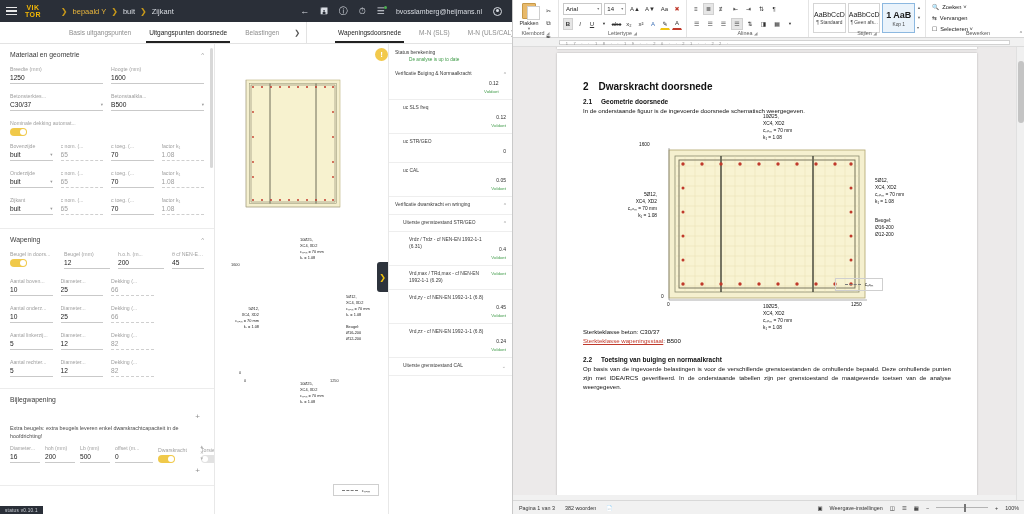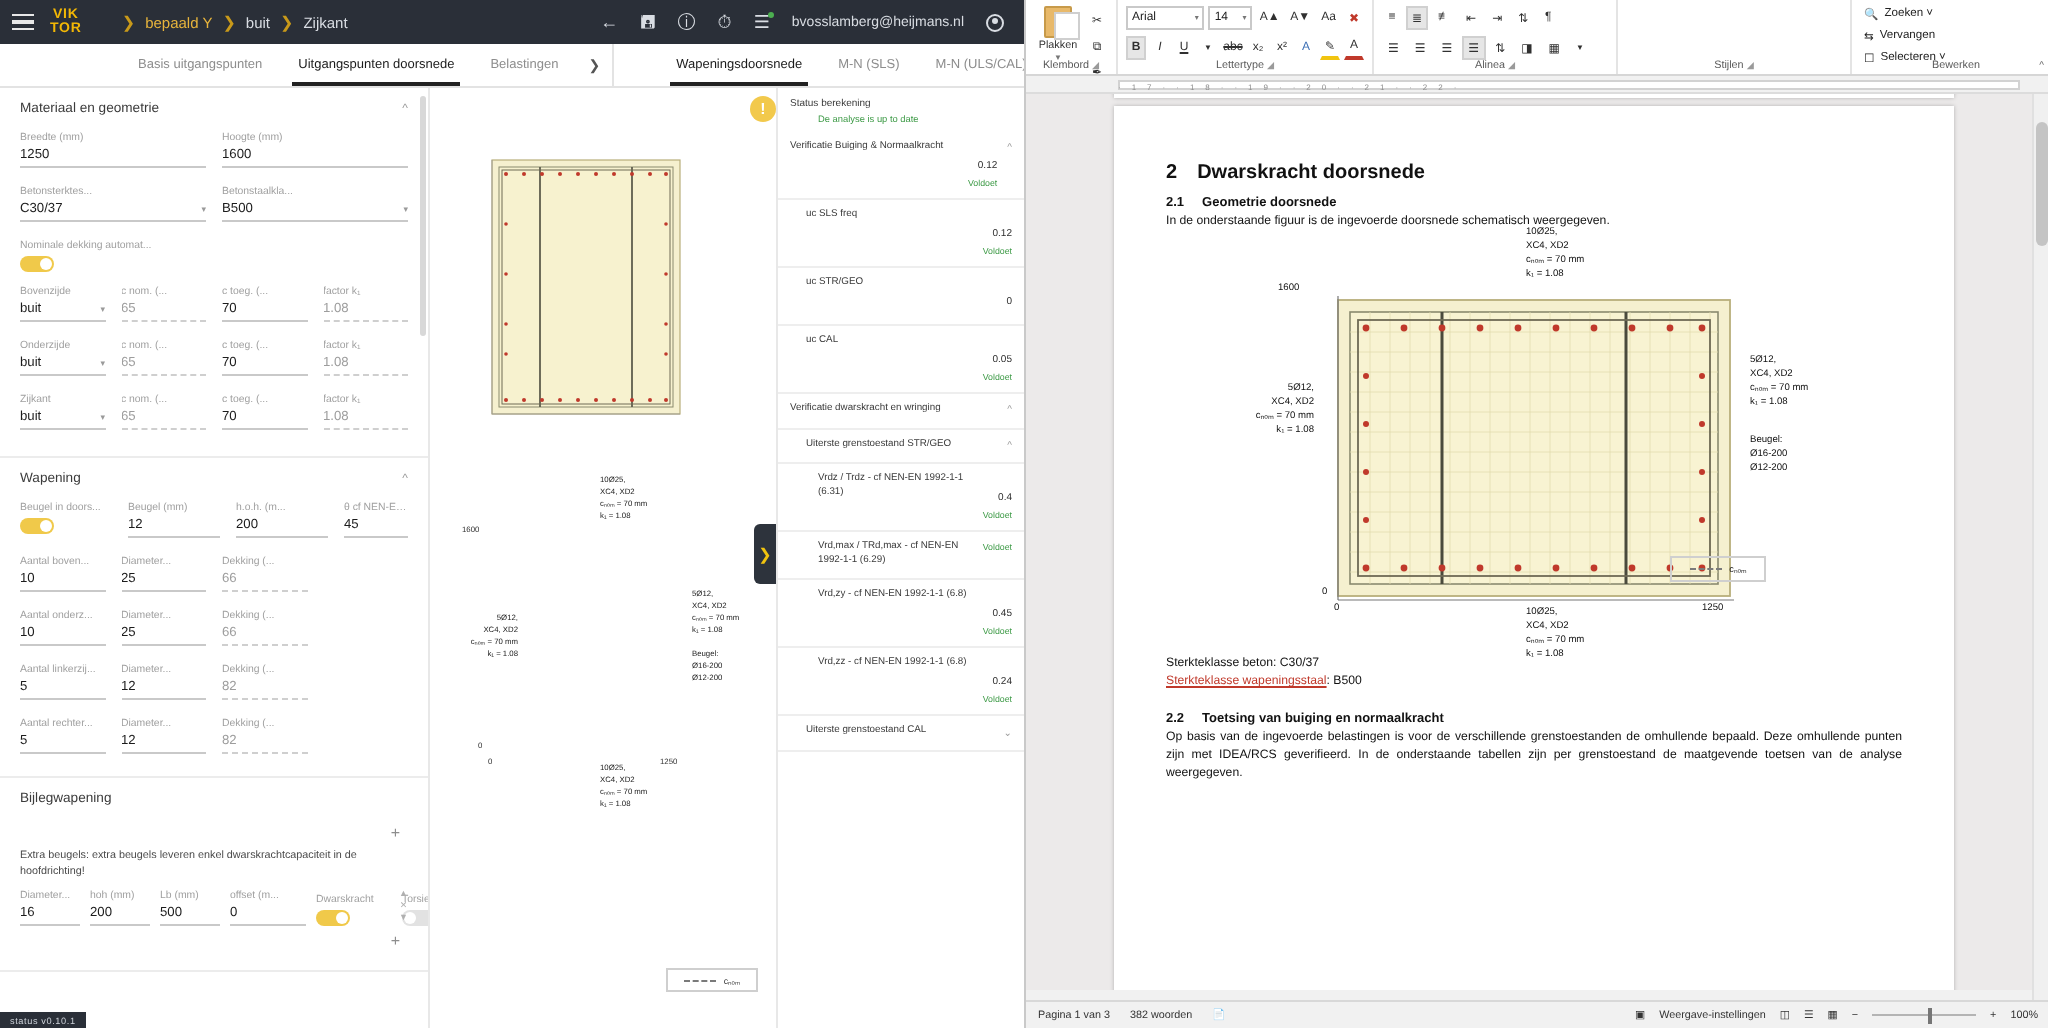--- a/index.html
+++ b/index.html
@@ -726,20 +726,39 @@
           <span class="ctl">▦</span>
           <span class="ctl" style="font-size:4px;">▼</span>
         </div>
         <div class="gtitle">
           <span>Alinea</span>
           <span class="dlg">◢</span>
         </div>
       </div>
 
       <div class="rgroup" style="width:117px;">
+        <div style="display:flex;gap:2px;padding-top:2px;align-items:flex-start;">
+          <div class="stylebox">
+            <span class="sb-top">AaBbCcD</span>
+            <span class="sb-bot">¶ Standaard</span>
+          </div>
+          <div class="stylebox">
+            <span class="sb-top">AaBbCcD</span>
+            <span class="sb-bot">¶ Geen afs...</span>
+          </div>
+          <div class="stylebox sel">
+            <span class="sb-top big">1  AaB</span>
+            <span class="sb-bot">Kop 1</span>
+          </div>
+          <div style="display:flex;flex-direction:column;font-size:4px;color:#666;gap:5px;padding-top:2px;">
+            <span>▲</span>
+            <span>▼</span>
+            <span>▾</span>
+          </div>
+        </div>
         <div class="gtitle">
           <span>Stijlen</span>
           <span class="dlg">◢</span>
         </div>
       </div>
 
       <div class="rgroup" style="width:auto;flex:1;border-right:none;padding-left:6px;">
         <div style="display:flex;flex-direction:column;gap:1px;padding-top:1px;">
           <div class="edititem">
             <span>🔍</span>

